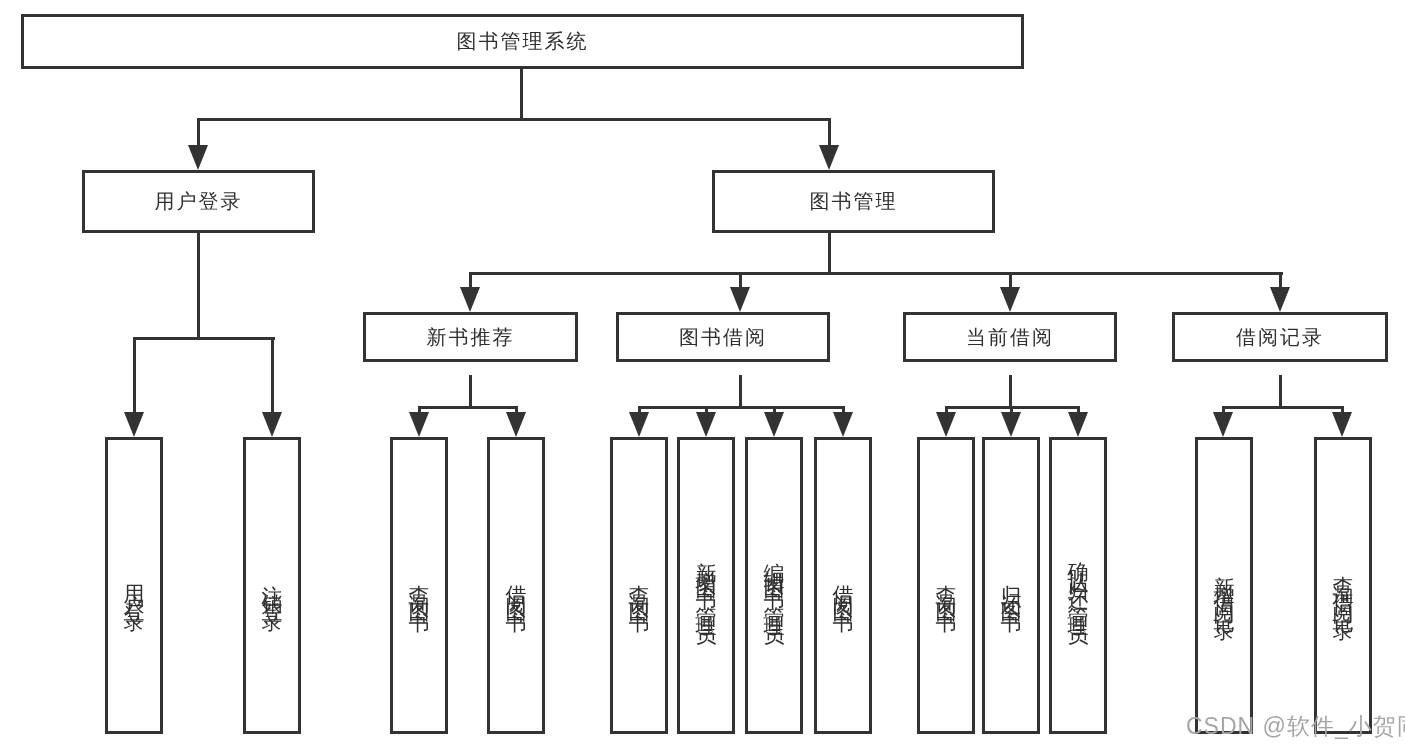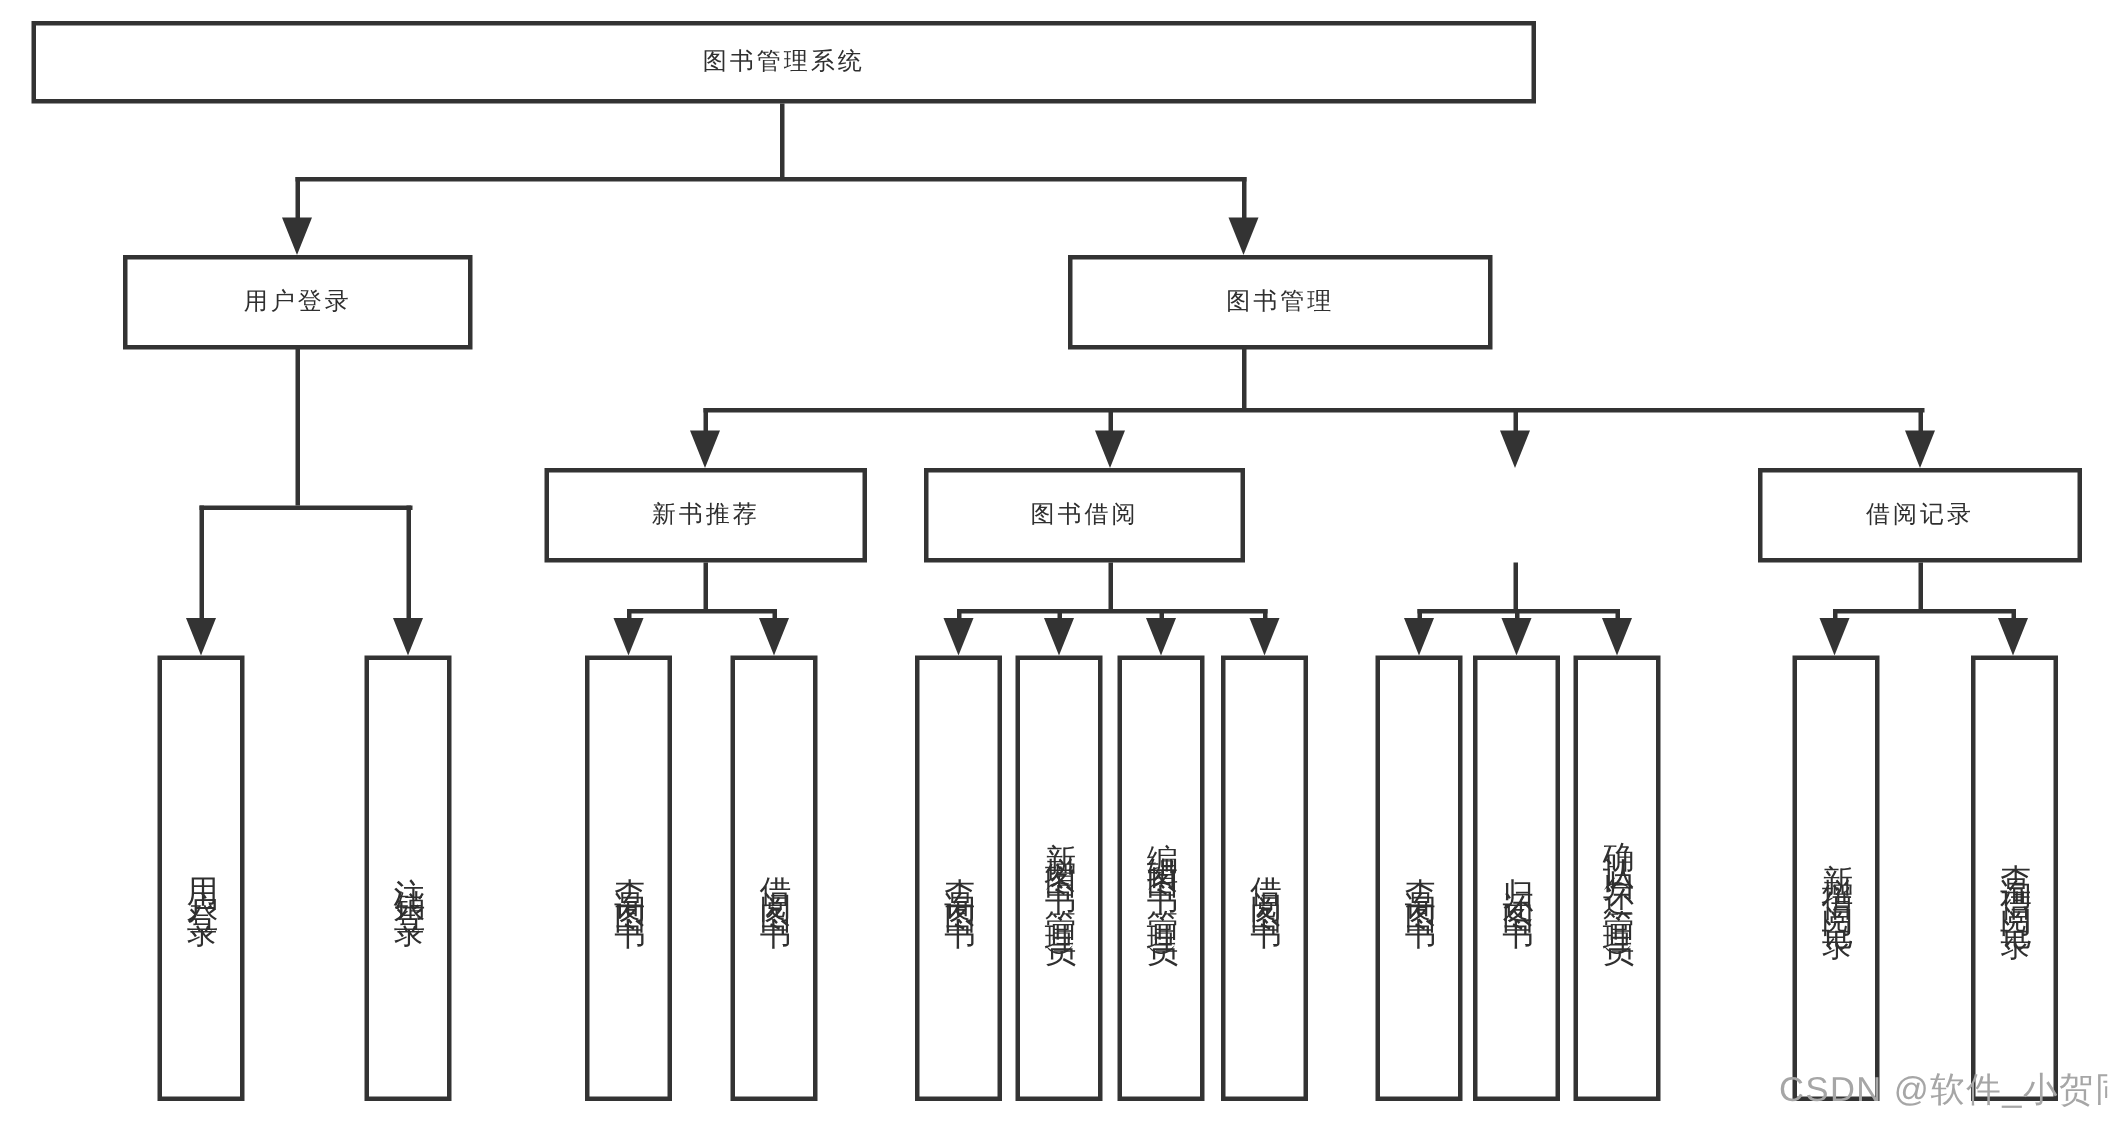--- a/index.html
+++ b/index.html
@@ -5,23 +5,23 @@
   html,body { margin:0; padding:0; background:#fff; }
   .canvas {
     position:relative; width:1405px; height:747px; background:#ffffff;
     font-family:"Liberation Sans","DejaVu Sans",sans-serif; color:#2f2f2f;
     overflow:hidden;
   }
   .box {
     position:absolute; box-sizing:border-box; border:3px solid #333333;
     background:#ffffff; display:flex; align-items:center; justify-content:center;
   }
-  .lbl { font-size:16px; letter-spacing:2px; white-space:nowrap; }
+  .lbl { font-size:20px; letter-spacing:2px; white-space:nowrap; }
   .l2  { top:170px; height:63px; }
-  .l3  { top:312px; height:63px;font-family:Liberation Mono, monospace; }
+  .l3  { top:312px; height:50px;font-family:Liberation Mono, monospace; }
   .leaf { top:437px; width:58px; height:297px; }
   .vlbl {
     writing-mode:vertical-rl; font-size:21px; letter-spacing:9px;
     line-height:1.05; white-space:nowrap;
   }
   .vline { position:absolute; width:3px; background:#333333; }
   .hline { position:absolute; height:3px; background:#333333; }
   .arrow {
     position:absolute; width:0; height:0;
     border-left:10px solid transparent; border-right:10px solid transparent;
@@ -46,20 +46,23 @@
   </div>
   <div class="box l2" style="left:712px; width:283px;">
     <span class="lbl">图书管理</span>
   </div>
 
   <div class="box l3" style="left:363px; width:215px;">
     <span class="lbl">新书推荐</span>
   </div>
   <div class="box l3" style="left:616px; width:214px;">
     <span class="lbl">图书借阅</span>
+  </div>
+  <div class="box l3" style="left:903px; width:214px;">
+    <span class="lbl">当前借阅</span>
   </div>
   <div class="box l3" style="left:1172px; width:216px;">
     <span class="lbl">借阅记录</span>
   </div>
 
   <div class="box leaf" style="left:105px;">
     <span class="vlbl">用户登录</span>
   </div>
   <div class="box leaf" style="left:243px;">
     <span class="vlbl">注销登录</span>

